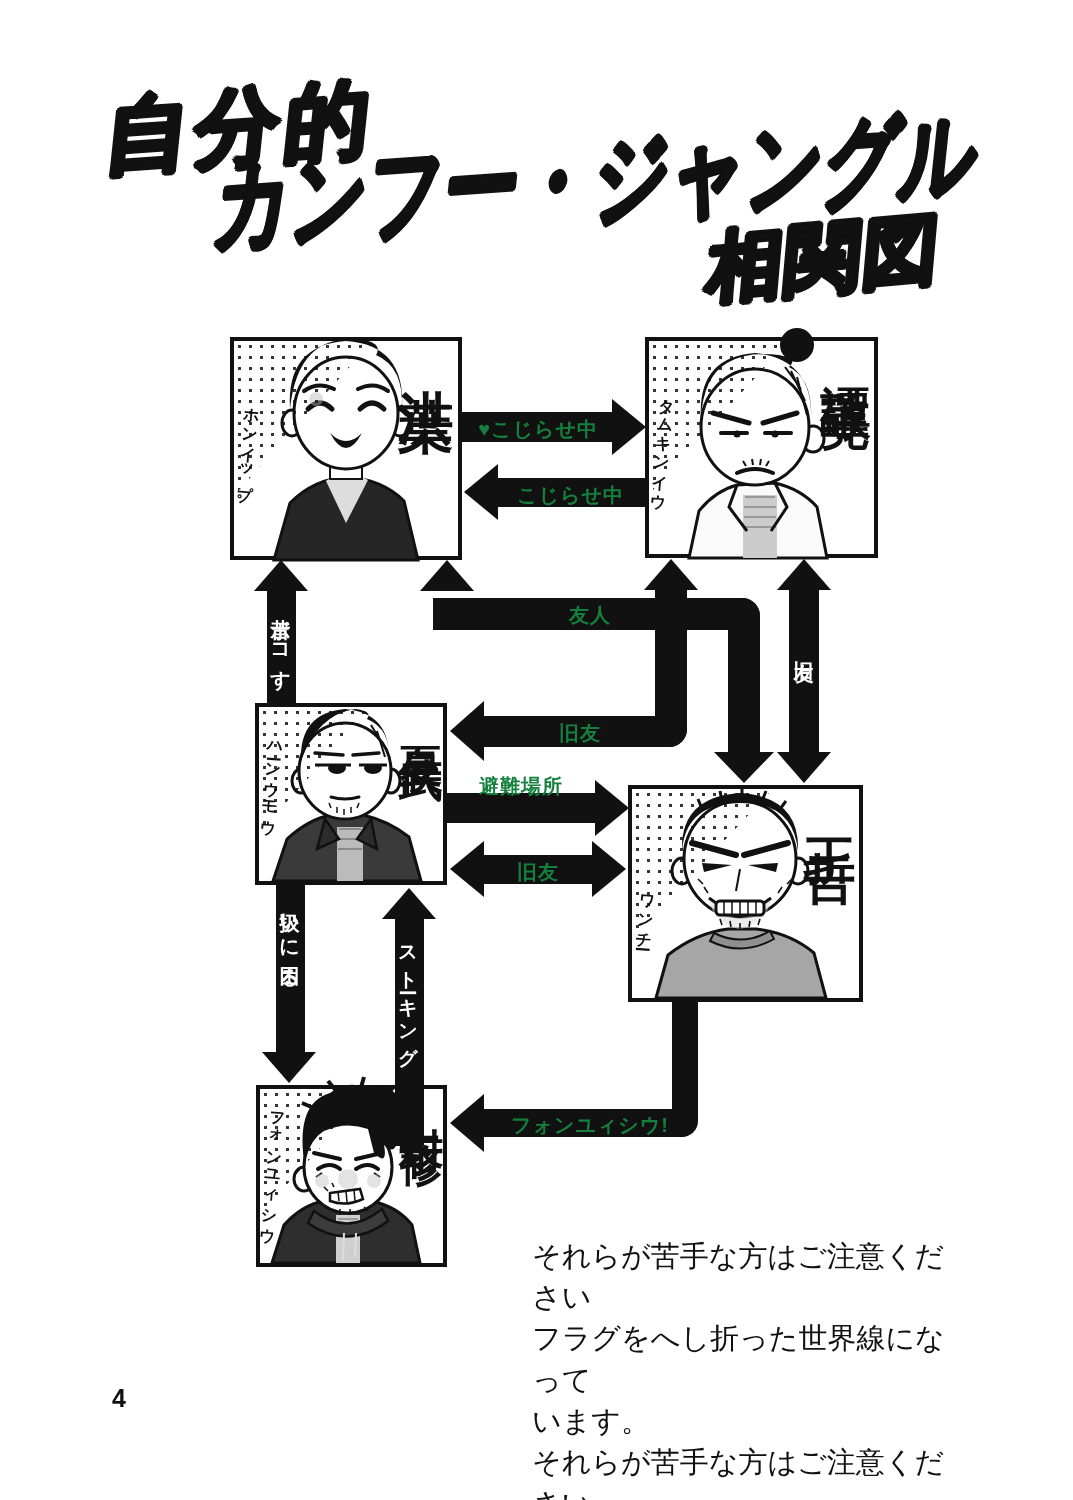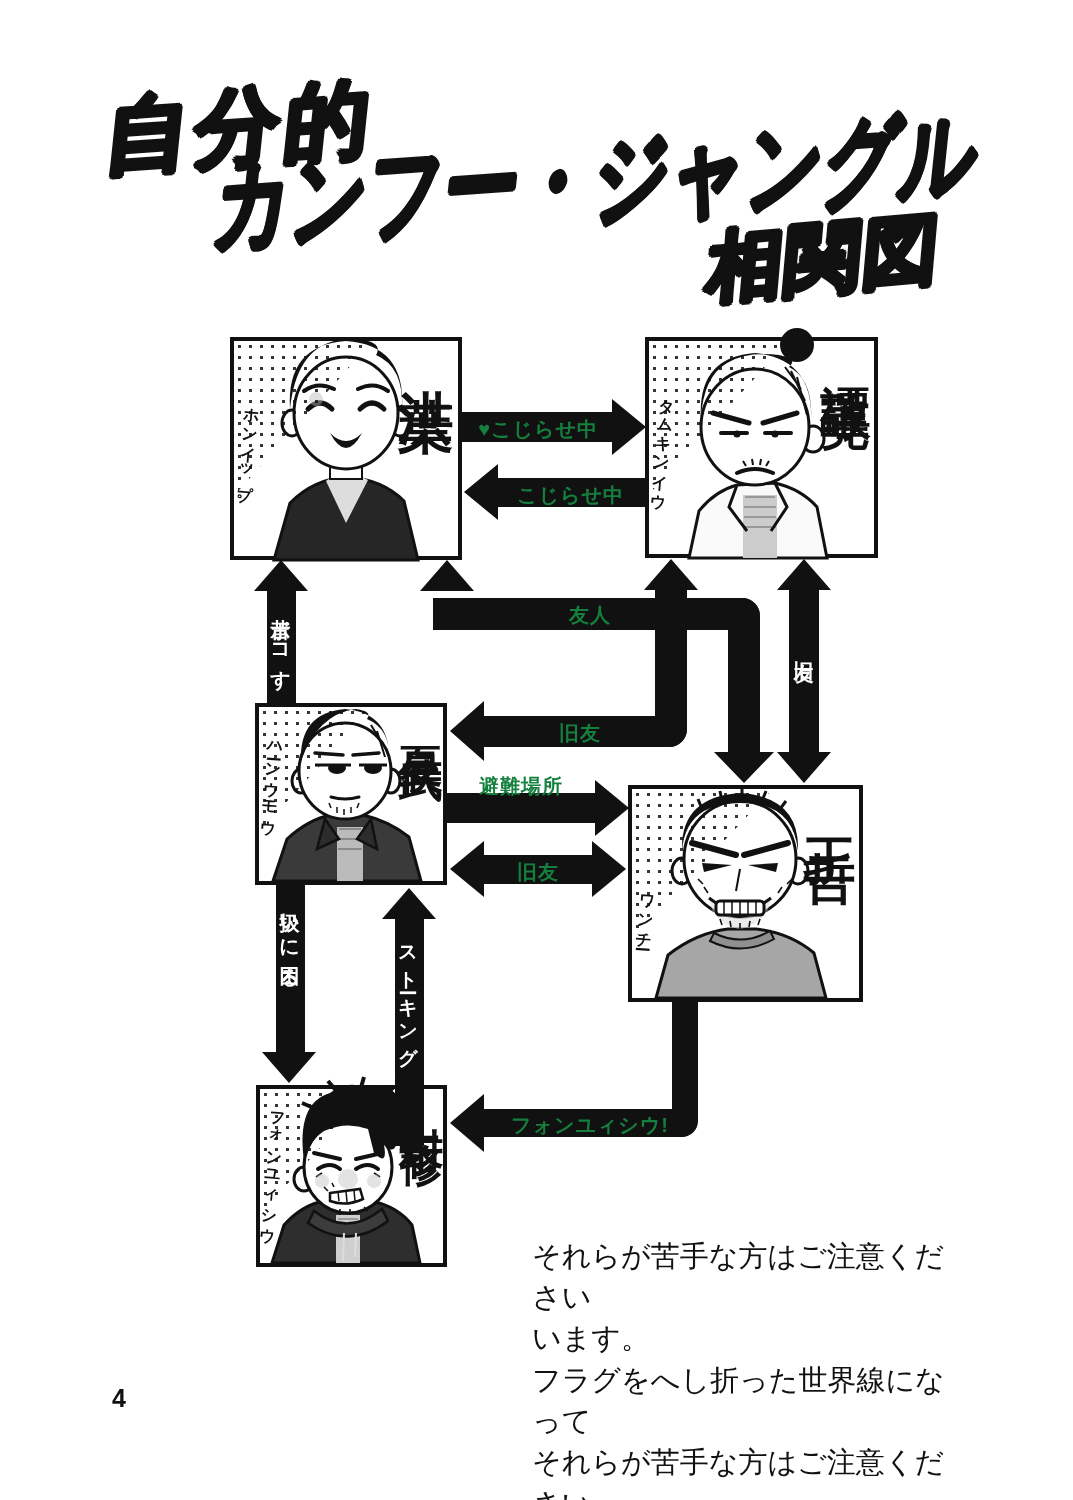--- a/index.html
+++ b/index.html
@@ -316,20 +316,20 @@
 
   <div>
     <div class="shaft" id="uch-vert"></div>
     <div class="shaft" id="uch-bar"></div>
     <div class="head" id="uch-head"></div>
     <div class="alabel" id="uch-label">フォンユィシウ!</div>
   </div>
 
   <div id="note">
     <p>それらが苦手な方はご注意ください</p>
+    <p>フラグをへし折った世界線になって</p>
     <p>います。</p>
-    <p>フラグをへし折った世界線になって</p>
     <p>それらが苦手な方はご注意ください。</p>
   </div>
 
   <div id="pagenum">4</div>
 
 </div>
 
 </body></html>

